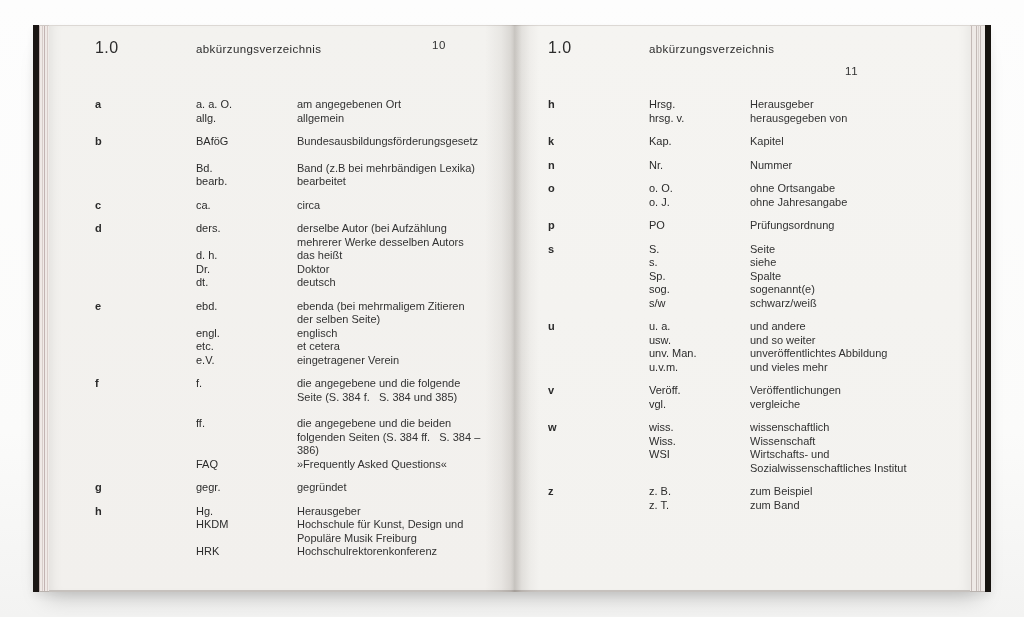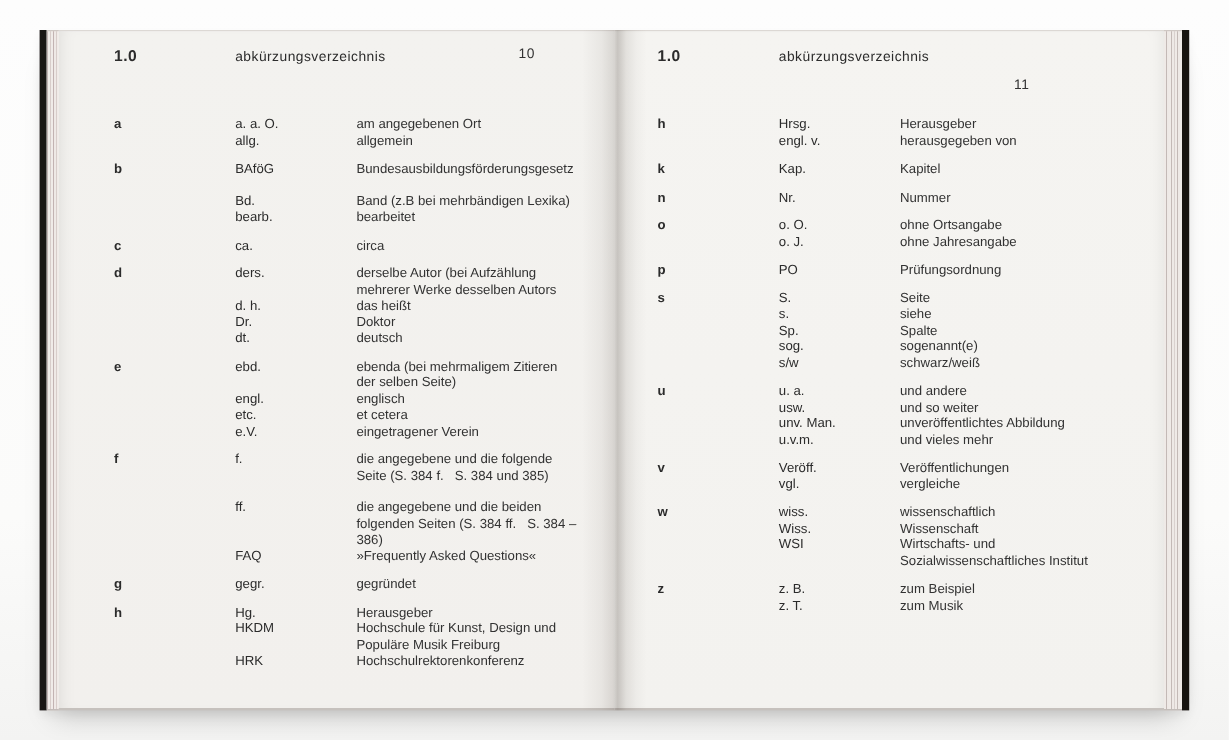--- a/index.html
+++ b/index.html
@@ -45,21 +45,21 @@
     background: linear-gradient(90deg,
       rgba(92,82,74,0) 0%, rgba(92,82,74,0.07) 30%, rgba(92,82,74,0.17) 48%,
       rgba(70,60,52,0.26) 55%, rgba(92,82,74,0.12) 68%, rgba(92,82,74,0.04) 84%, rgba(92,82,74,0) 100%);
   }
 
   .content { position:relative; height:100%; padding-top:13px; }
   .page-left  .content { padding-left:46px; padding-right:20px; }
   .page-right .content { padding-left:36px; padding-right:20px; }
 
   .page-header { display:flex; align-items:baseline; height:14px; margin-bottom:45px; }
-  .section-num { width:101px; font-size:13px; font-weight:700; color:#2c2c2c; letter-spacing:0.4px; }
+  .section-num { width:101px; font-size:16px; font-weight:400; color:#2c2c2c; letter-spacing:0.4px; }
   .page-title  { font-size:11.5px; font-weight:400; color:#2c2c2c; letter-spacing:0.4px; white-space:nowrap; }
   .page-num    { position:absolute; top:13px; font-size:11.5px; font-weight:400; color:#333; letter-spacing:0.6px; }
   .page-left  .page-num { left:351px;margin-left:32px; }
   .page-right .page-num { left:333px;margin-top:26px; }
 
   .groups { position:relative; }
   .group { display:flex; }
   .group + .group { margin-top:10px; }
   .letter { width:101px; font-size:11px; font-weight:700; color:#2b2b2b; line-height:13.5px; }
   .glist { flex:1; }
@@ -226,21 +226,21 @@
       <span class="page-num">11</span>
       <div class="groups">
           <div class="group">
             <div class="letter">h</div>
             <div class="glist">
               <div class="entry">
                 <div class="abbr">Hrsg.</div>
                 <div class="def">Herausgeber</div>
               </div>
               <div class="entry">
-                <div class="abbr">engl. v.</div>
+                <div class="abbr">hrsg. v.</div>
                 <div class="def">herausgegeben von</div>
               </div>
             </div>
           </div>
           <div class="group">
             <div class="letter">k</div>
             <div class="glist">
               <div class="entry">
                 <div class="abbr">Kap.</div>
                 <div class="def">Kapitel</div>
@@ -357,21 +357,21 @@
           </div>
           <div class="group">
             <div class="letter">z</div>
             <div class="glist">
               <div class="entry">
                 <div class="abbr">z. B.</div>
                 <div class="def">zum Beispiel</div>
               </div>
               <div class="entry">
                 <div class="abbr">z. T.</div>
-                <div class="def">zum Musik</div>
+                <div class="def">zum Band</div>
               </div>
             </div>
           </div>
         </div>
     </div>
   </div>
 
   <div class="gutter"></div>
 
   <div class="edge-stripes-right"></div>

